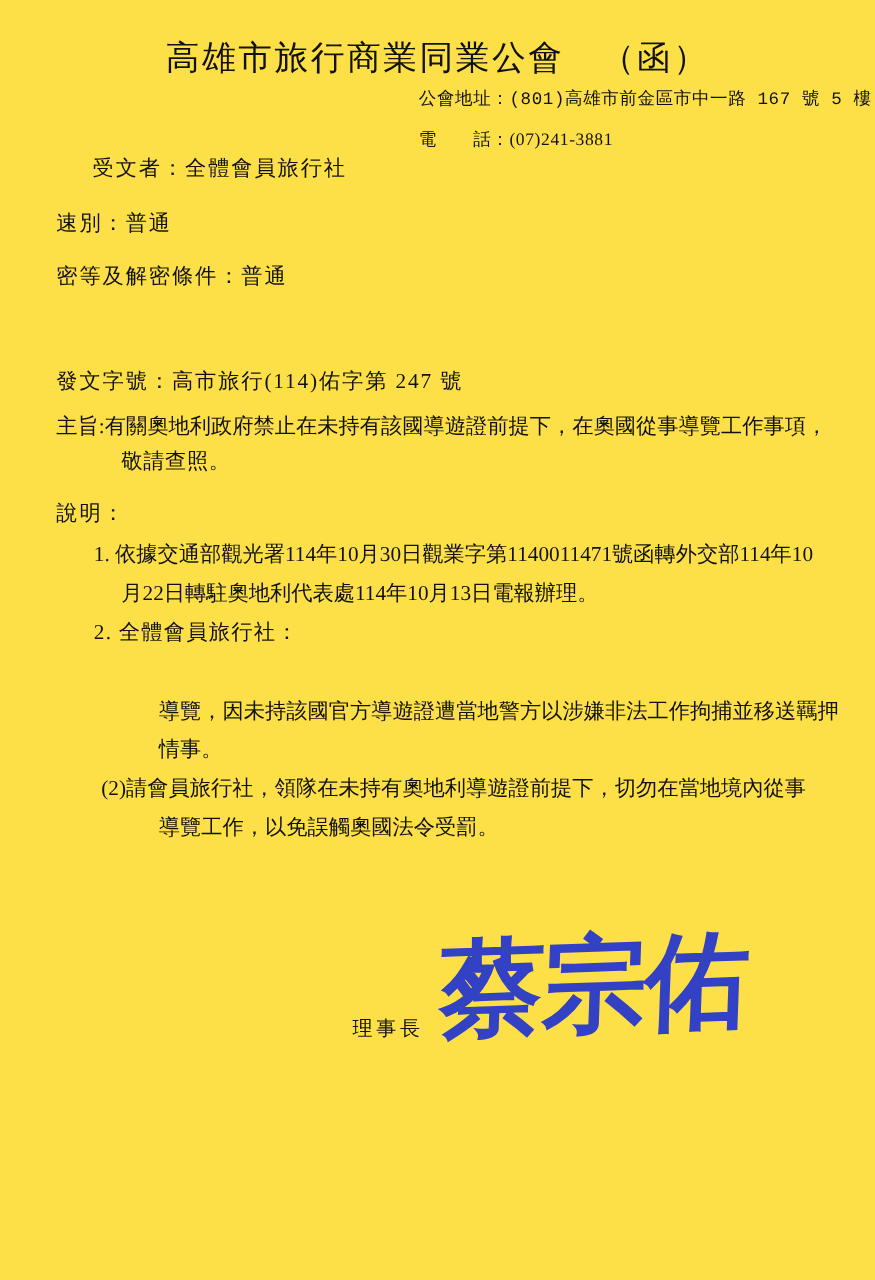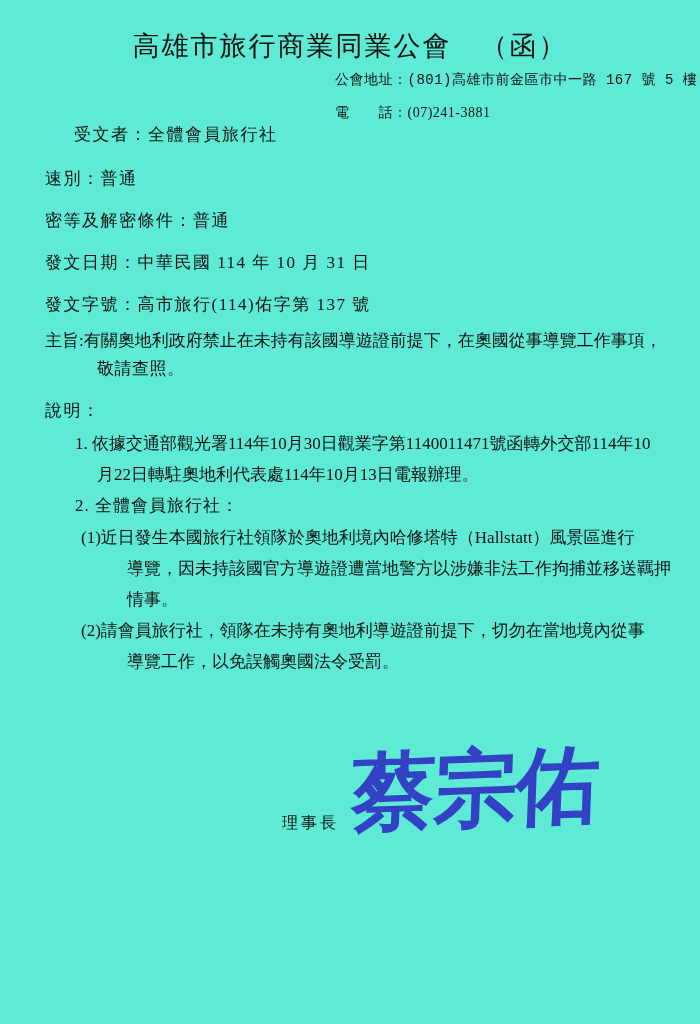--- a/index.html
+++ b/index.html
@@ -4,21 +4,21 @@
 <style>
   html, body {
     margin: 0;
     padding: 0;
     background: #ffffff;
   }
   .page {
     position: relative;
     width: 700px;
     height: 1024px;
-    background: #5eead4;
+    background: #fde047;
     font-family: "Liberation Serif", "DejaVu Serif", serif;
     color: #111111;
     overflow: hidden;
   }
   .line {
     position: absolute;
     white-space: nowrap;
     font-size: 17px;
     line-height: 1.25;
     letter-spacing: 0.5px;
@@ -67,42 +67,38 @@
 <div class="page">
 
   <div class="doc-title">高雄市旅行商業同業公會　（函）</div>
 
   <div class="line addr" style="left:335px; top:72px;font-family:Liberation Mono, monospace;">公會地址：(801)高雄市前金區市中一路 167 號 5 樓</div>
   <div class="line addr" style="left:335px; top:104px;">電　　話：(07)241-3881</div>
 
   <div class="line meta" style="left:45px; top:124px;margin-left:29px;">受文者：全體會員旅行社</div>
   <div class="line meta" style="left:45px; top:168px;">速別：普通</div>
   <div class="line meta" style="left:45px; top:210px;">密等及解密條件：普通</div>
-  <div class="line meta" style="left:45px; top:252px;">發文日期：中華民國 114 年 10 月 31 日</div>
-  <div class="line meta" style="left:45px; top:294px;">發文字號：高市旅行(114)佑字第 137 號</div>
+  <div class="line meta" style="left:45px; top:294px;">發文字號：高市旅行(114)佑字第 247 號</div>
 
   <div class="line" style="left:45px; top:330px; letter-spacing:0;">主旨:有關奧地利政府禁止在未持有該國導遊證前提下，在奧國從事導覽工作事項，</div>
   <div class="line" style="left:97px; top:358px;">敬請查照。</div>
 
   <div class="line meta" style="left:45px; top:400px;">說明：</div>
 
   <div class="line" style="left:75px; top:433px; letter-spacing:0;">
     <span>1.</span>
     <span>依據交通部觀光署114年10月30日觀業字第1140011471號函轉外交部114年10</span>
   </div>
   <div class="line" style="left:97px; top:464px; letter-spacing:0;">月22日轉駐奧地利代表處114年10月13日電報辦理。</div>
 
   <div class="line" style="left:75px; top:495px; letter-spacing:1px;">
     <span>2.</span>
     <span>全體會員旅行社：</span>
   </div>
 
-  <div class="line" style="left:81px; top:527px; letter-spacing:0;">
-    <span>(1)</span><span>近日發生本國旅行社領隊於奧地利境內哈修塔特（Hallstatt）風景區進行</span>
-  </div>
   <div class="line" style="left:127px; top:558px; letter-spacing:0;">導覽，因未持該國官方導遊證遭當地警方以涉嫌非法工作拘捕並移送羈押</div>
   <div class="line" style="left:127px; top:589px; letter-spacing:0;">情事。</div>
 
   <div class="line" style="left:81px; top:620px; letter-spacing:0;">
     <span>(2)</span><span>請會員旅行社，領隊在未持有奧地利導遊證前提下，切勿在當地境內從事</span>
   </div>
   <div class="line" style="left:127px; top:651px; letter-spacing:0;">導覽工作，以免誤觸奧國法令受罰。</div>
 
   <div class="sig-label">理事長</div>
   <div class="sig-name" id="sig-name" style="color: rgb(51, 66, 196);">蔡宗佑</div>

